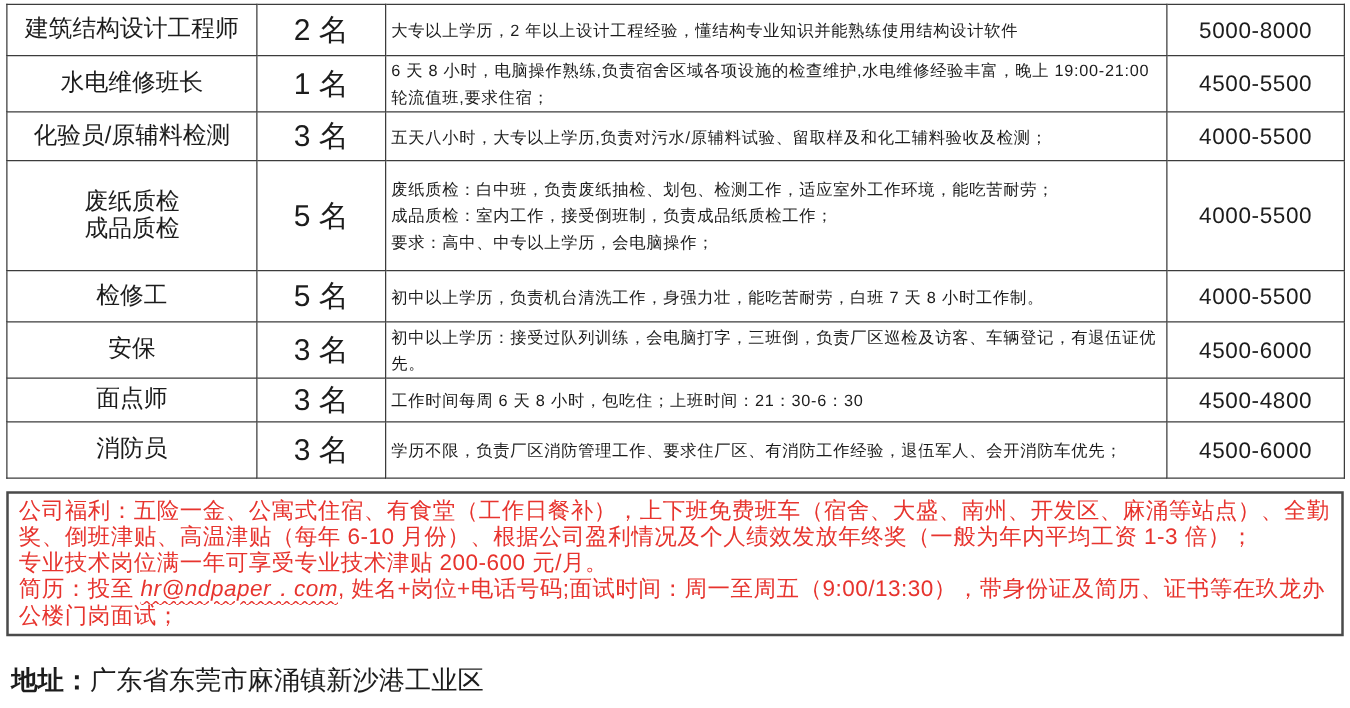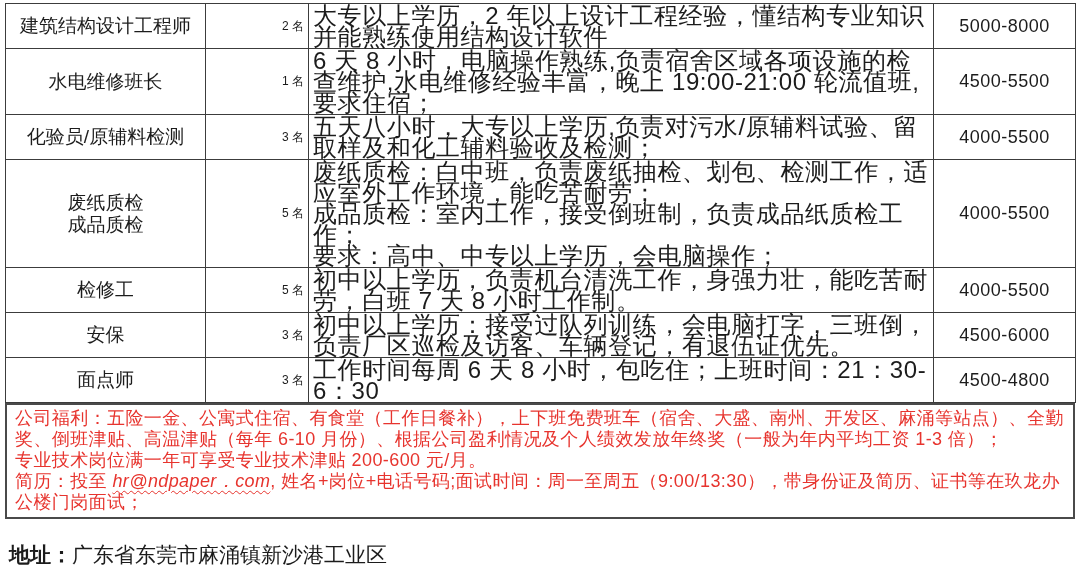--- a/index.html
+++ b/index.html
@@ -30,40 +30,40 @@
   }
   td.c-title {
     width: 200px;
     text-align: center;
     font-size: 19px;
     line-height: 22px;
     white-space: pre-line;
   }
   td.c-count {
     width: 103px;
-    text-align: right;
-    font-size: 12px;
+    text-align: center;
+    font-size: 24px;
   }
   td.c-desc {
     width: 625px;
-    font-size: 24px;
+    font-size: 13px;
     line-height: 21px;
     letter-spacing: 0.6px;
     padding: 1px 7px;
     white-space: pre-line;
   }
   td.c-salary {
     width: 142px;
     text-align: center;
     font-size: 18px;
     letter-spacing: 0.5px;
   }
 
   .notice {
-    margin-top: 0;
+    margin-top: 10px;
     width: 1070px;
     border: 2px solid #4a4a4a;
     padding: 3px 8px 4px 8px;
     color: var(--accent-red);
     font-size: 18px;
     line-height: 21px;
     letter-spacing: 0.4px;
   }
   .notice .benefits { white-space: pre-line; }
   .notice .resume { margin-top: 0; }
@@ -125,20 +125,26 @@
       <td class="c-count">3 名</td>
       <td class="c-desc">初中以上学历：接受过队列训练，会电脑打字，三班倒，负责厂区巡检及访客、车辆登记，有退伍证优先。</td>
       <td class="c-salary">4500-6000</td>
     </tr>
     <tr style="height:23px">
       <td class="c-title">面点师</td>
       <td class="c-count">3 名</td>
       <td class="c-desc">工作时间每周 6 天 8 小时，包吃住；上班时间：21：30-6：30</td>
       <td class="c-salary">4500-4800</td>
     </tr>
+    <tr style="height:45px">
+      <td class="c-title">消防员</td>
+      <td class="c-count">3 名</td>
+      <td class="c-desc">学历不限，负责厂区消防管理工作、要求住厂区、有消防工作经验，退伍军人、会开消防车优先；</td>
+      <td class="c-salary">4500-6000</td>
+    </tr>
   </tbody>
     </table>
 
   <div class="notice">
     <div class="benefits">公司福利：五险一金、公寓式住宿、有食堂（工作日餐补），上下班免费班车（宿舍、大盛、南州、开发区、麻涌等站点）、全勤奖、倒班津贴、高温津贴（每年 6-10 月份）、根据公司盈利情况及个人绩效发放年终奖（一般为年内平均工资 1-3 倍）；
 专业技术岗位满一年可享受专业技术津贴 200-600 元/月。</div>
     <div class="resume">
       <span>简历：投至 </span><span class="email-wavy">hr@ndpaper．com</span><span>, 姓名+岗位+电话号码;面试时间：周一至周五（9:00/13:30），带身份证及简历、证书等在玖龙办公楼门岗面试；</span>
     </div>
   </div>

